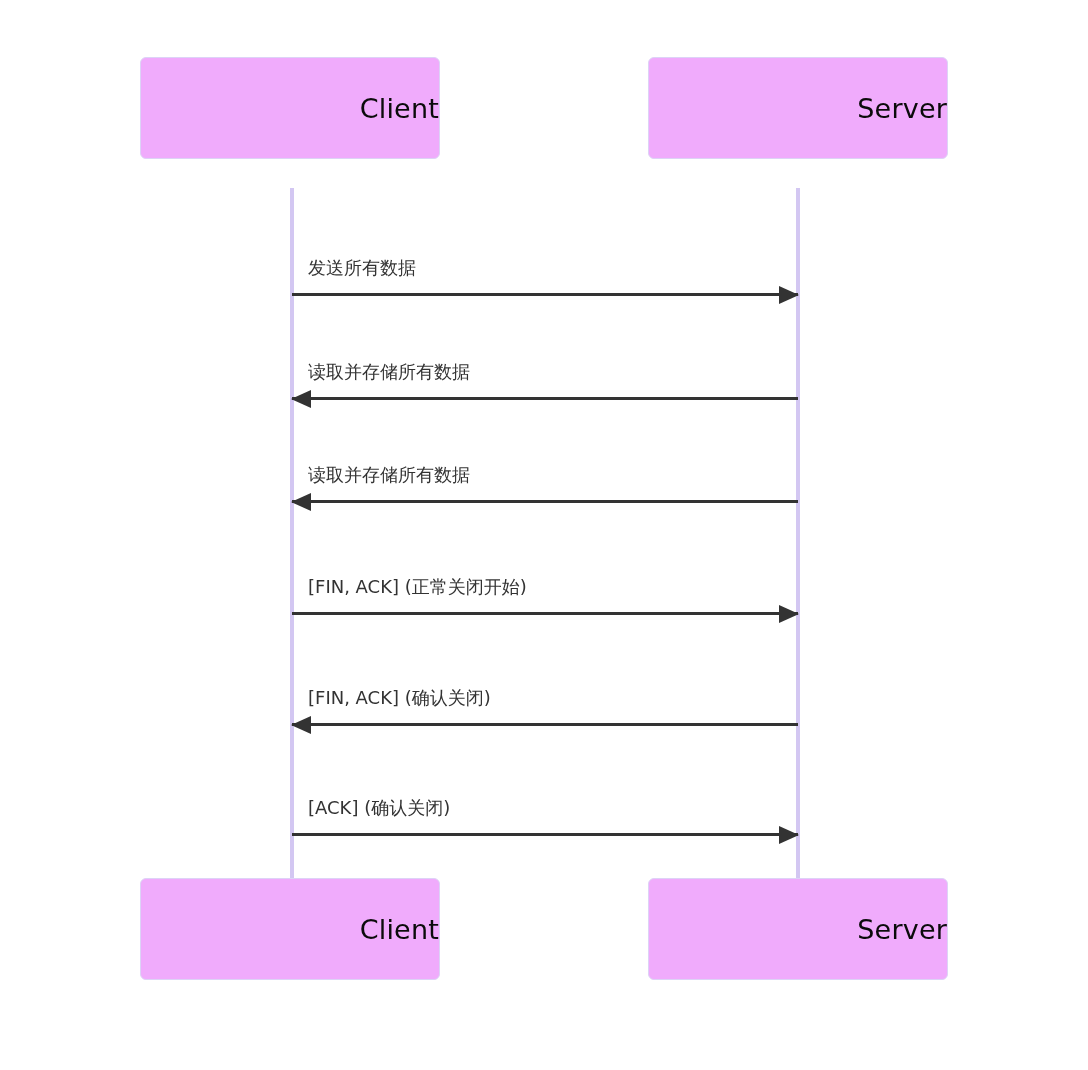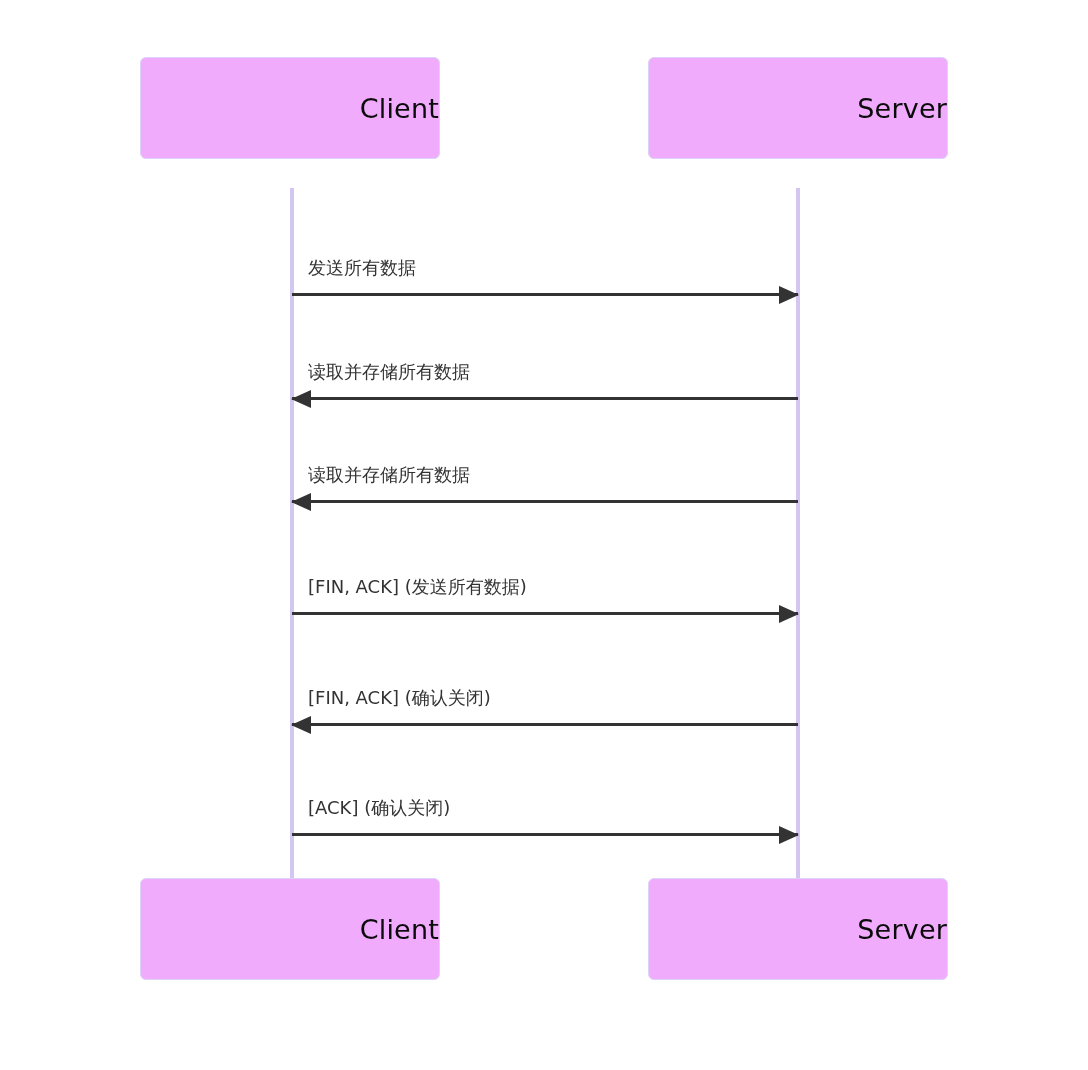--- a/index.html
+++ b/index.html
@@ -128,21 +128,21 @@
     <div class="msg-arrowhead"></div>
   </div>
 
   <div class="message to-left" style="top:500px">
     <div class="msg-label">读取并存储所有数据</div>
     <div class="msg-line"></div>
     <div class="msg-arrowhead"></div>
   </div>
 
   <div class="message to-right" style="top:612px">
-    <div class="msg-label">[FIN, ACK] (发送所有数据)</div>
+    <div class="msg-label">[FIN, ACK] (正常关闭开始)</div>
     <div class="msg-line"></div>
     <div class="msg-arrowhead"></div>
   </div>
 
   <div class="message to-left" style="top:723px">
     <div class="msg-label">[FIN, ACK] (确认关闭)</div>
     <div class="msg-line"></div>
     <div class="msg-arrowhead"></div>
   </div>
 

